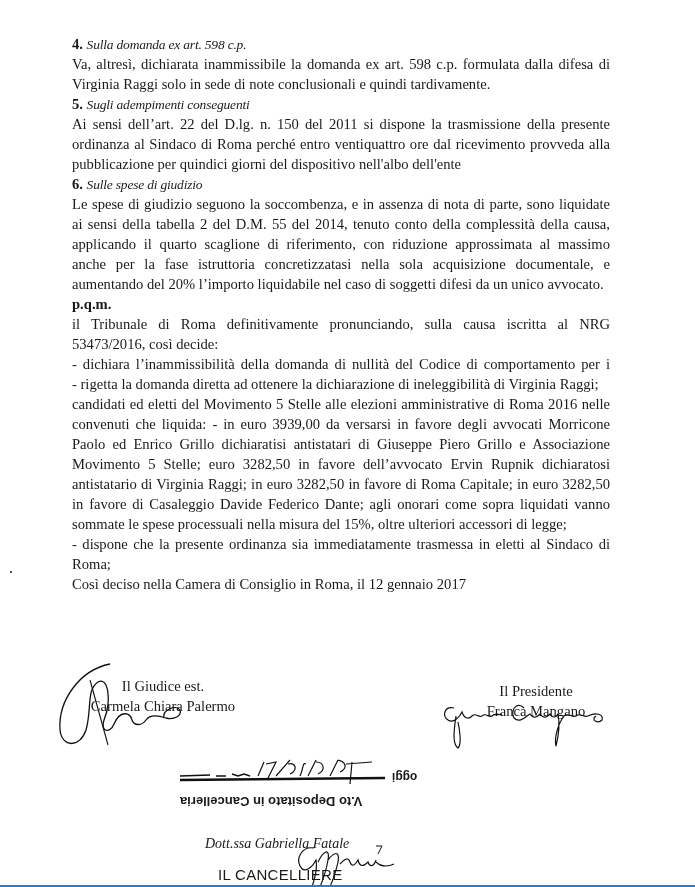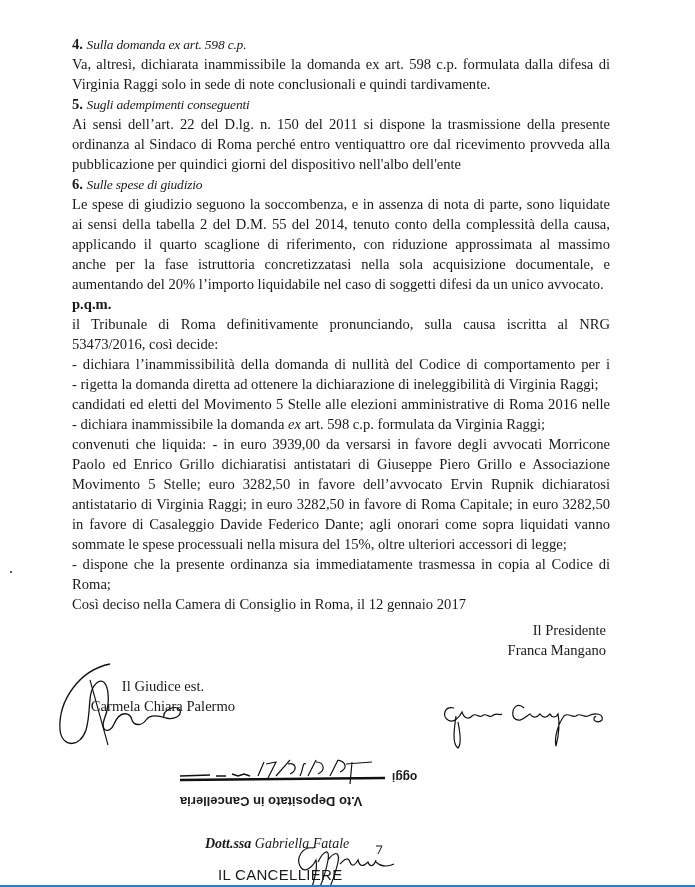--- a/index.html
+++ b/index.html
@@ -11,21 +11,21 @@
     .line { display: block; white-space: nowrap; height: 20px; }
     .just { text-align: justify; text-align-last: justify; white-space: normal; }
     .heading b { font-weight: bold; }
     .heading i { font-style: italic; font-size: 13.5px; letter-spacing: -0.2px; }
     .center { text-align: left; font-weight: bold; }
     .sig-block { position: absolute; font-size: 14.6px; line-height: 20px; text-align: center; }
     .stamp { position: absolute; left: 180px; top: 758px; width: 240px; }
     .stamp-rot { transform: rotate(180deg); font-family: "Liberation Sans", "DejaVu Sans", sans-serif; font-weight: bold; font-size: 13px; white-space: nowrap; }
     .cancelliere { position: absolute; left: 218px; top: 818px; font-family: "Liberation Sans", "DejaVu Sans", sans-serif; font-size: 15px; letter-spacing: 0.3px; margin-top: 48px; }
     .dottssa { position: absolute; left: 205px; top: 836px; font-size: 14px; font-style: italic; }
-    .dottssa b { font-weight: bold; }
+    .dottssa b { font-weight: normal; }
     .bottom-rule { position: absolute; left: 0; right: 0; bottom: 0; height: 2px; background: #2e7bc4; }
     svg.sig { position: absolute; overflow: visible; }
     .dot { position: absolute; left: 10px; top: 571px; width: 2px; height: 2px; background: #555; }
   </style>
 </head>
 <body>
 
 <div class="page">
   <div class="line heading">
     <b>4.</b> <i>Sulla domanda ex art. 598 c.p.</i>
@@ -49,44 +49,43 @@
   <div class="line just">anche per la fase istruttoria concretizzatasi nella sola acquisizione documentale, e</div>
   <div class="line">aumentando del 20% l’importo liquidabile nel caso di soggetti difesi da un unico avvocato.</div>
 
   <div class="line center">p.q.m.</div>
 
   <div class="line just">il Tribunale di Roma definitivamente pronunciando, sulla causa iscritta al NRG</div>
   <div class="line">53473/2016, così decide:</div>
   <div class="line just">- dichiara l’inammissibilità della domanda di nullità del Codice di comportamento per i</div>
   <div class="line">- rigetta la domanda diretta ad ottenere la dichiarazione di ineleggibilità di Virginia Raggi;</div>
   <div class="line just">candidati ed eletti del Movimento 5 Stelle alle elezioni amministrative di Roma 2016 nelle</div>
-  <div class="line"><span>- dichiara inammissibile la domanda </span><i>ex</i><span> art. 598 c.p. formulata da Virginia Raggi;</span></div>
   <div class="line just">convenuti che liquida: - in euro 3939,00 da versarsi in favore degli avvocati Morricone</div>
   <div class="line just">Paolo ed Enrico Grillo dichiaratisi antistatari di Giuseppe Piero Grillo e Associazione</div>
   <div class="line just">Movimento 5 Stelle; euro 3282,50 in favore dell’avvocato Ervin Rupnik  dichiaratosi</div>
   <div class="line just">antistatario di Virginia Raggi; in euro 3282,50 in favore di Roma Capitale; in euro 3282,50</div>
   <div class="line just">in favore di Casaleggio Davide Federico Dante; agli onorari come sopra liquidati vanno</div>
   <div class="line">sommate le spese processuali nella misura del 15%, oltre ulteriori accessori di legge;</div>
-  <div class="line just">- dispone che la presente ordinanza sia immediatamente trasmessa in copia al Codice di</div>
+  <div class="line just">- dispone che la presente ordinanza sia immediatamente trasmessa in eletti al Sindaco di</div>
   <div class="line">Roma;</div>
   <div class="line">Così deciso nella Camera di Consiglio in Roma, il 12 gennaio 2017</div>
 </div>
 
 <div class="dot"></div>
 
 <div class="sig-block" style="left:78px; top:676px; width:170px;">
   <div>Il Giudice est.</div>
   <div>Carmela Chiara Palermo</div>
 </div>
 <svg class="sig" style="left:50px; top:660px;" width="160" height="90">
   <path d="M60,4 C30,10 8,40 10,70 C12,88 30,88 36,70 C42,50 36,30 48,22 C58,16 62,40 54,60 C50,72 60,74 64,64 C70,50 80,52 82,60 C84,66 92,66 96,60 C100,54 110,56 116,58 C124,60 132,56 130,50 C126,44 112,50 114,58" fill="none" stroke="#111" stroke-width="1.3"></path>
   <path d="M40,20 L58,85" fill="none" stroke="#111" stroke-width="1.1"></path>
 </svg>
 
-<div class="sig-block" style="left:466px; top:620px; width:140px;text-align:right;">
+<div class="sig-block" style="left:466px; top:681px; width:140px;">
   <div>Il Presidente</div>
   <div>Franca Mangano</div>
 </div>
 <svg class="sig" style="left:440px; top:694px;" width="190" height="60">
   <path d="M14,14 C4,12 2,22 8,26 C14,30 20,22 22,18 C24,24 28,26 32,22 C36,18 38,24 42,22 C46,18 48,24 52,22 C56,18 60,22 62,20 M16,22 C14,36 12,50 18,54 C22,50 20,38 18,28" fill="none" stroke="#111" stroke-width="1.2"></path>
   <path d="M84,14 C76,6 70,18 74,24 C80,30 86,22 90,20 C94,26 98,22 100,20 C104,26 108,22 110,20 C112,24 116,24 118,20 C120,30 118,44 116,52 C114,44 118,30 124,22 C128,18 132,24 136,22 C140,18 144,24 148,22 C156,18 164,20 162,26 C158,30 150,26 156,22" fill="none" stroke="#111" stroke-width="1.2"></path>
 </svg>
 
 <div class="stamp">
   <svg class="sig" style="left:0; top:0;" width="220" height="26">

